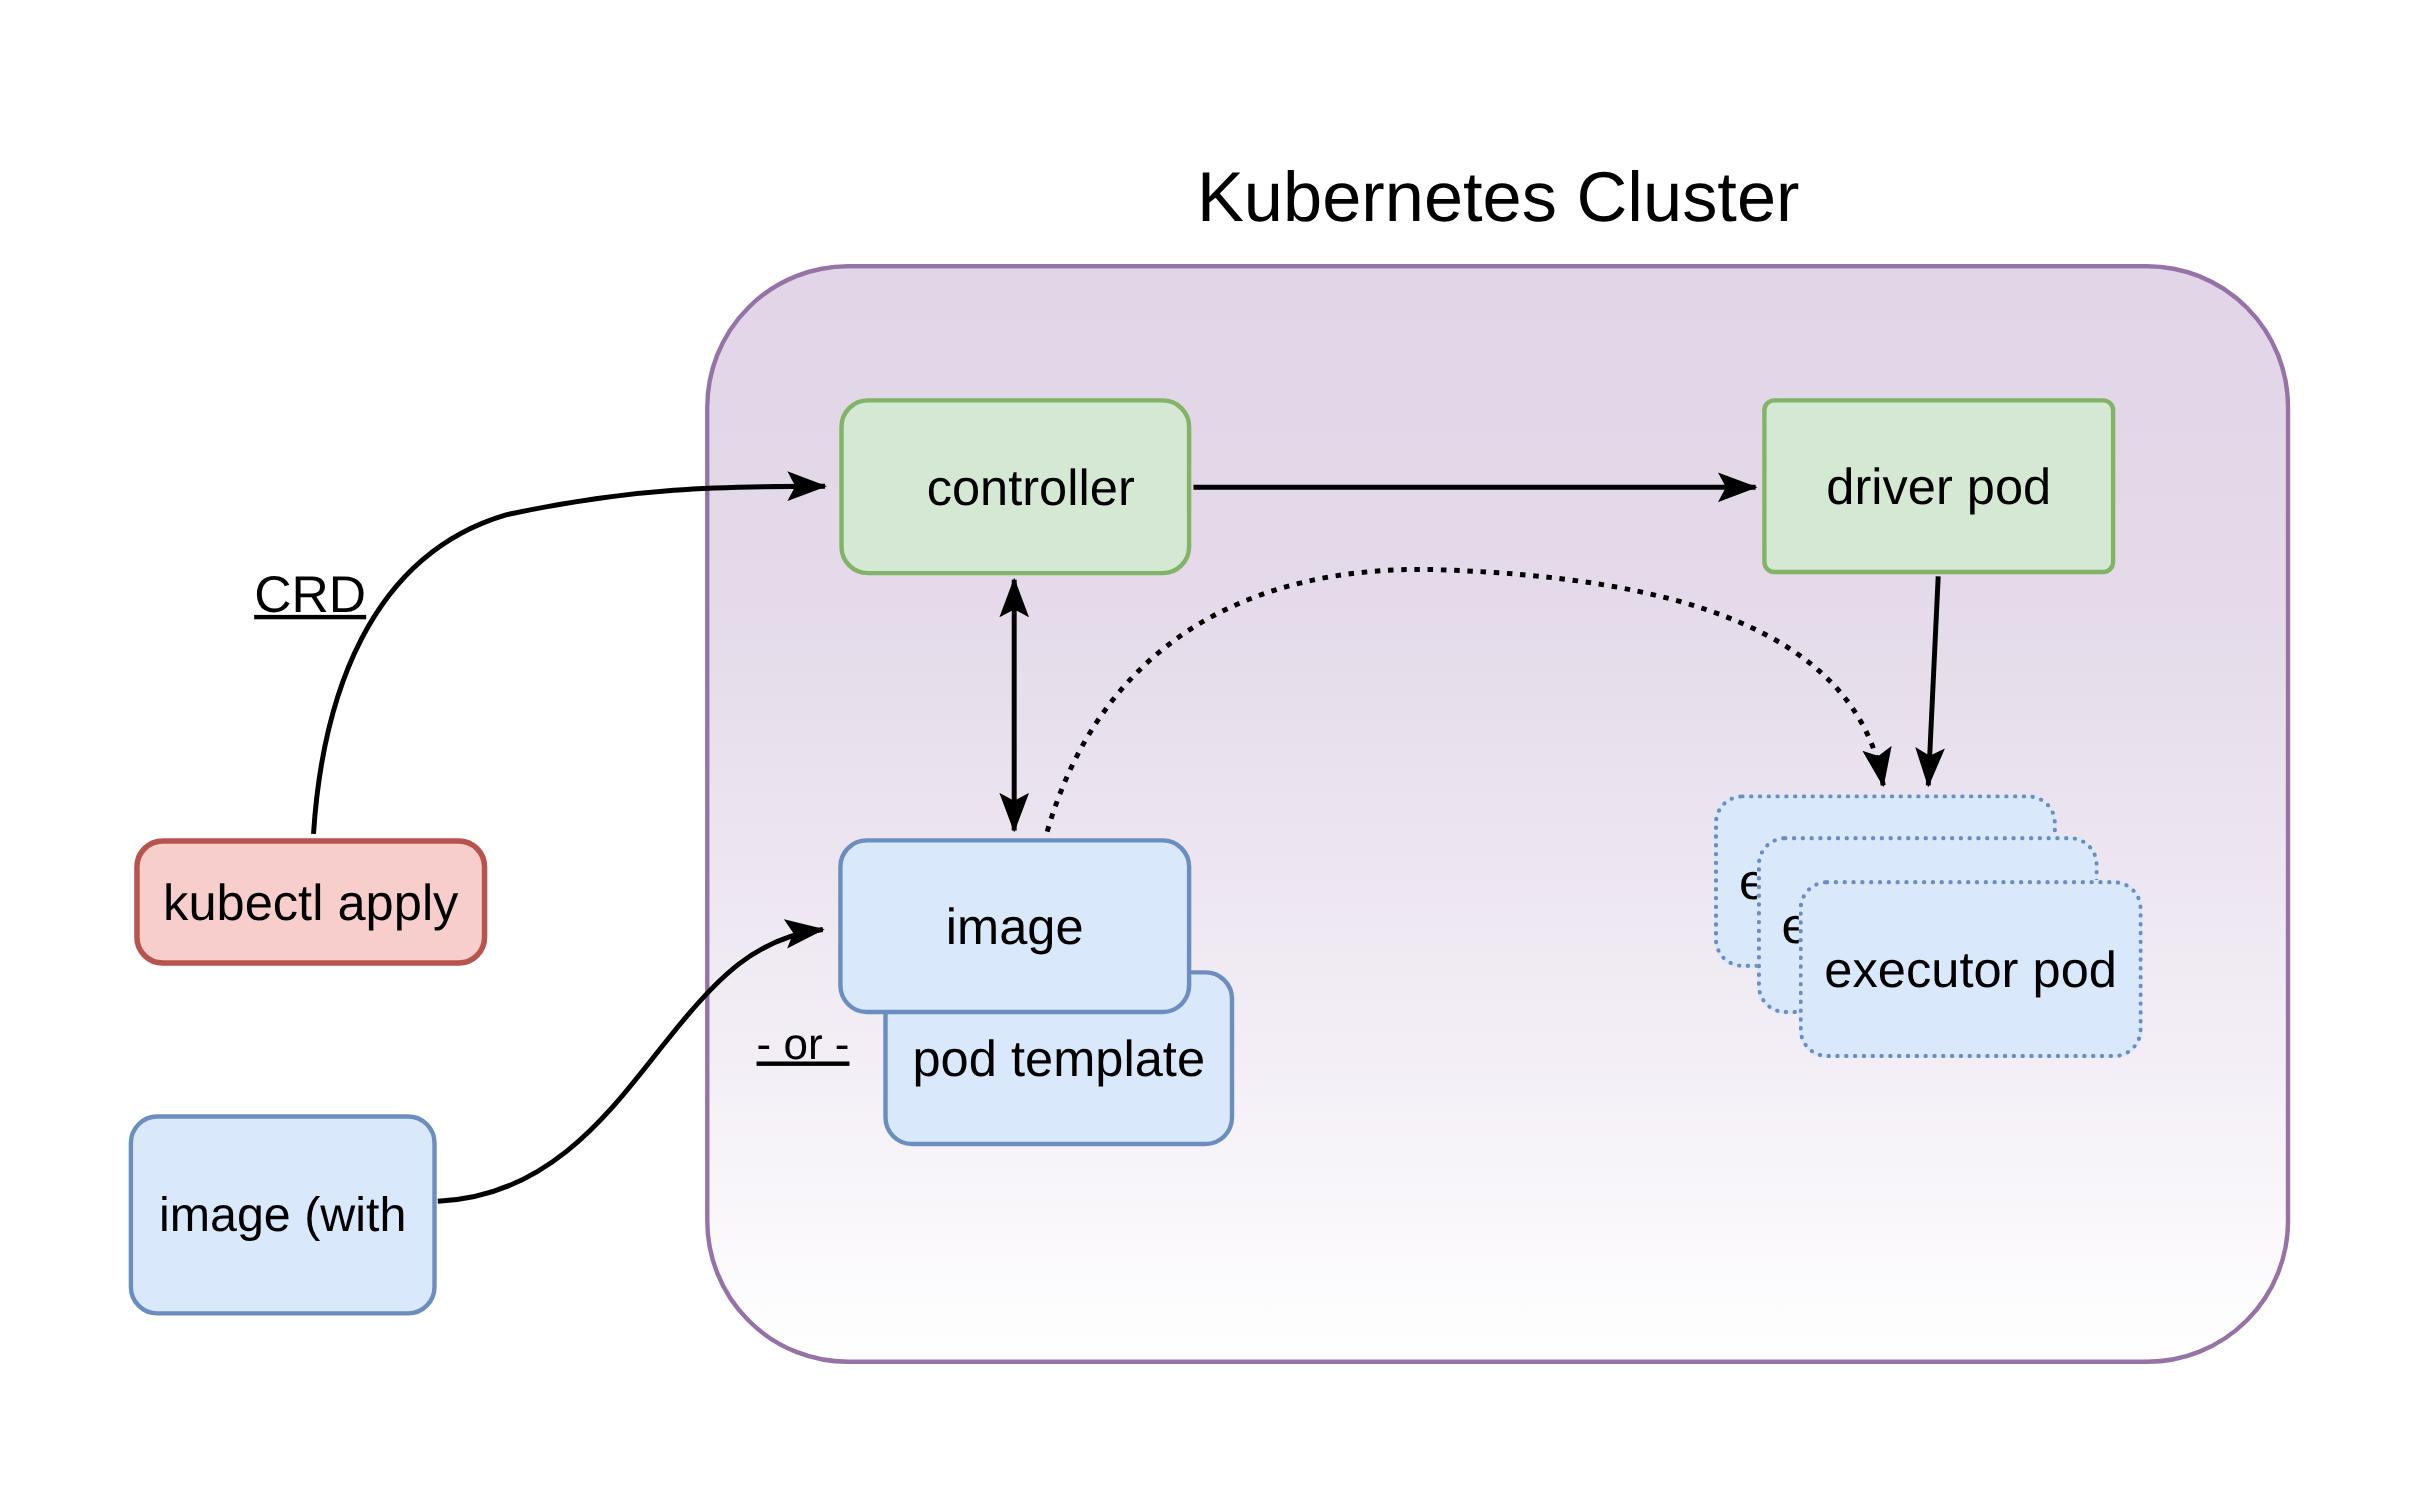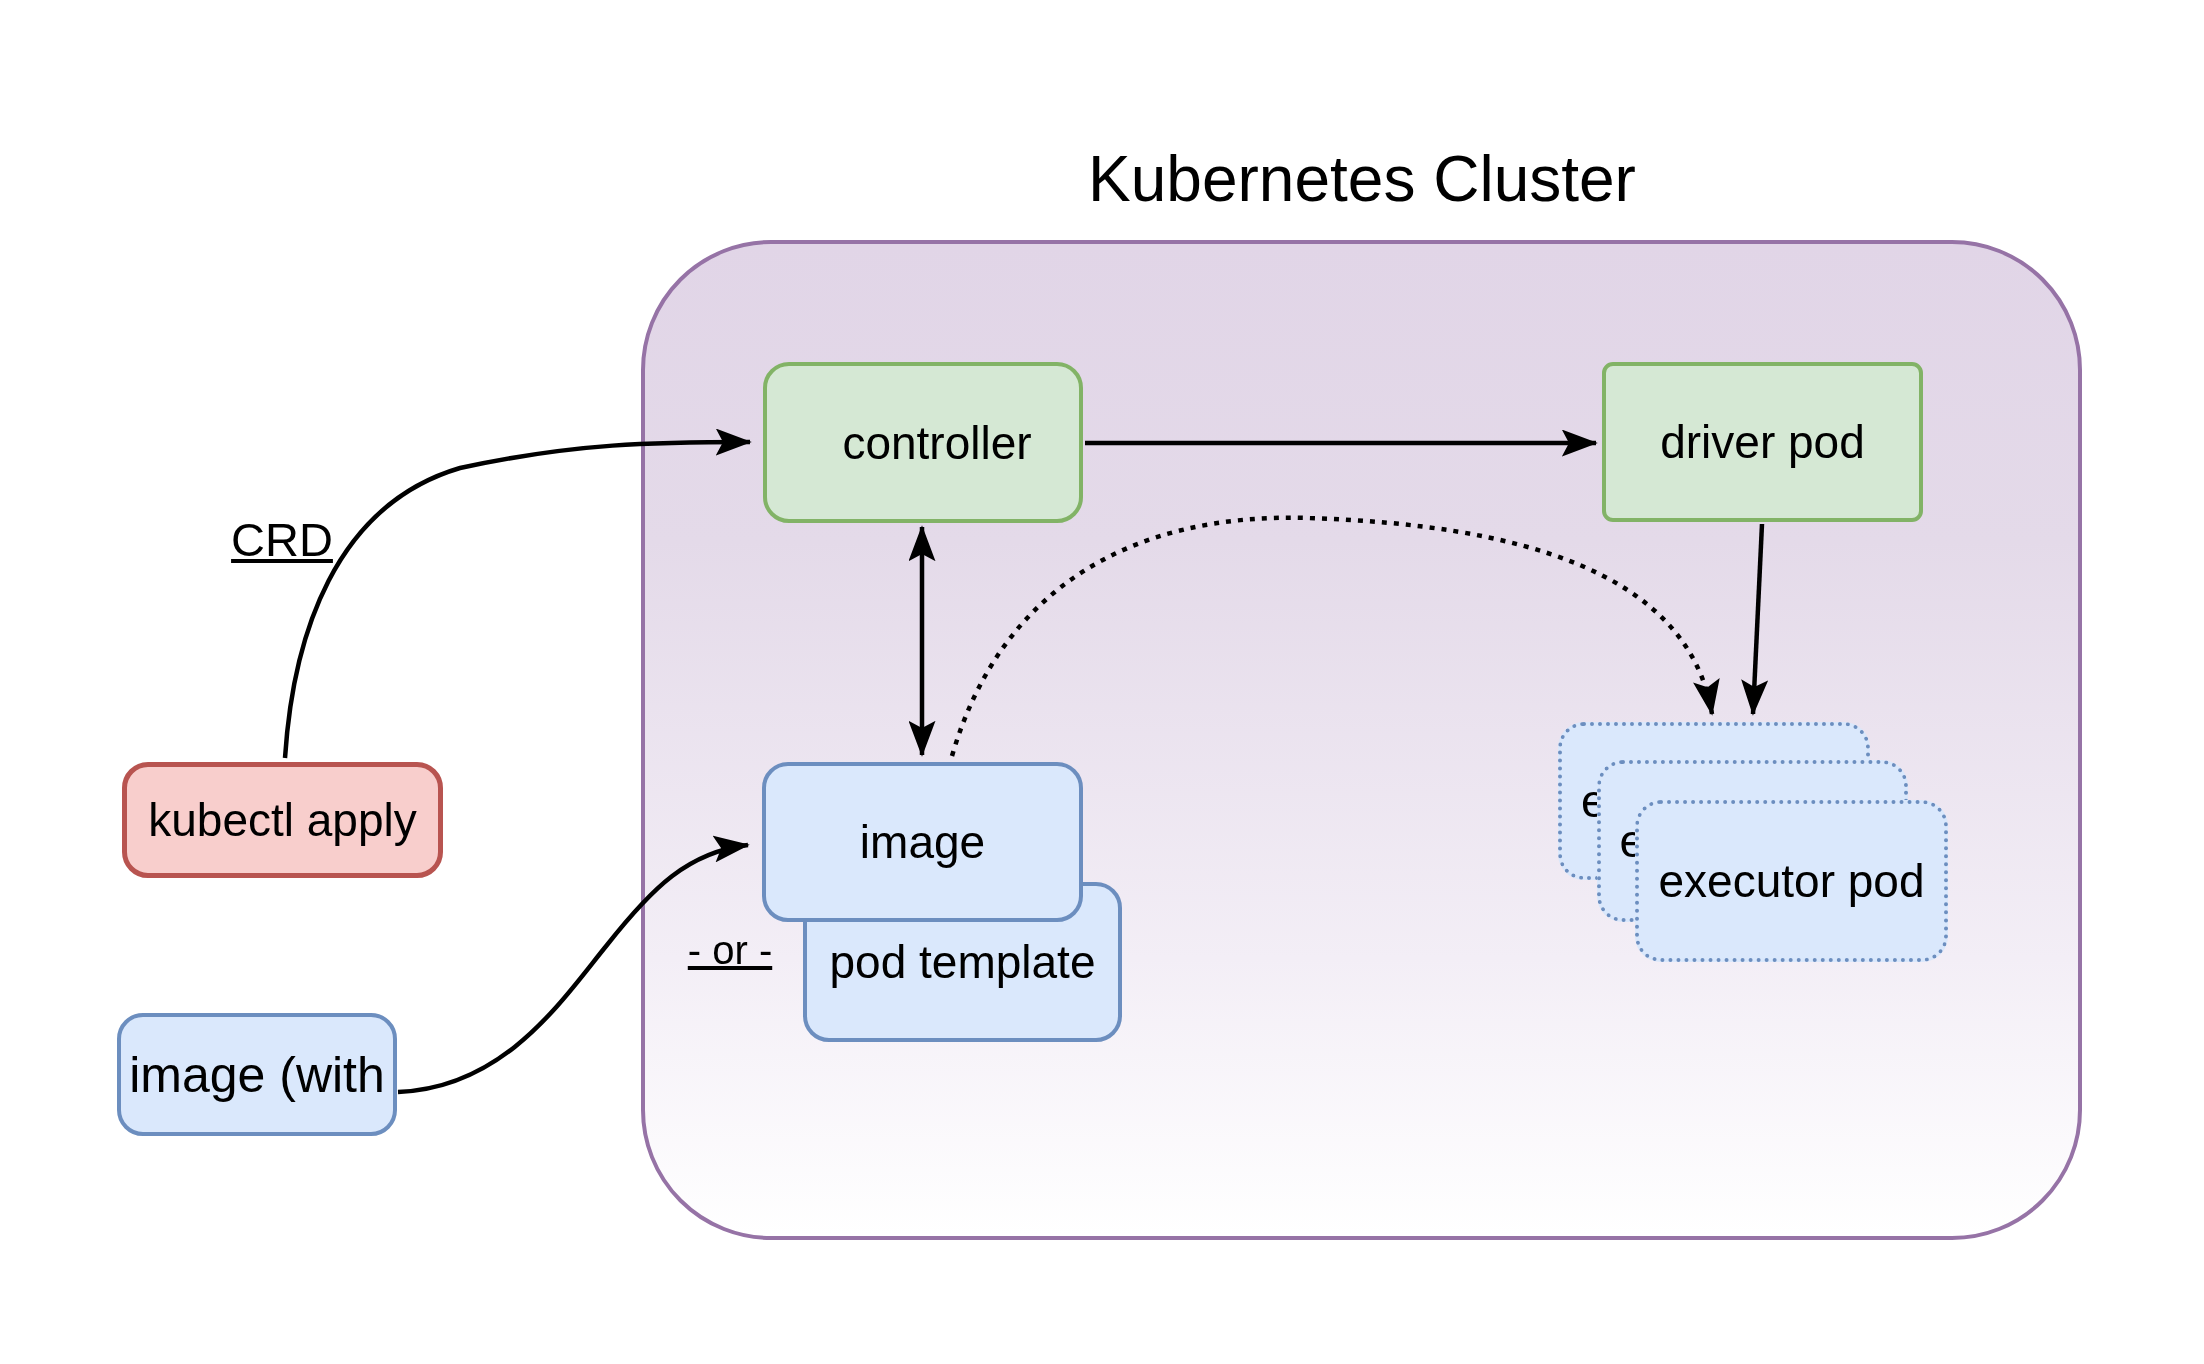--- a/index.html
+++ b/index.html
@@ -70,22 +70,22 @@
   .node.dotted {
     background: var(--blue-fill, #dae8fc);
     border: 4px dotted var(--blue-stroke, #6c8ebf);
   }
 
   #node-controller   { left: 763px;  top: 362px;  width: 320px; height: 161px; padding-left: 28px; }
   #node-driver-pod   { left: 1602px; top: 362px;  width: 321px; height: 160px; border-radius: 11px; }
   #node-image        { left: 762px;  top: 762px;  width: 321px; height: 160px; }
   #node-pod-template { left: 803px;  top: 882px;  width: 319px; height: 160px; }
   #node-kubectl      { left: 122px;  top: 762px;  width: 321px; height: 116px; }
-  #node-artifact     { left: 117px;  top: 1013px; width: 280px; height: 123px;
-                       font-size: 50px; line-height: 56px; text-align: right; }
+  #node-artifact     { left: 117px;  top: 1013px; width: 280px; height: 183px;
+                       font-size: 44px; line-height: 56px; text-align: right; }
   #exec-back  { left: 1558px; top: 722px; width: 312px; height: 158px; }
   #exec-mid   { left: 1597px; top: 760px; width: 311px; height: 162px; }
   #exec-front { left: 1635px; top: 800px; width: 313px; height: 162px; }
 
   .edge-label {
     text-align: center;
     white-space: nowrap;
     text-decoration: underline;
   }
   #label-crd { left: 182px; top: 512px; width: 200px; font-size: 47px; }

